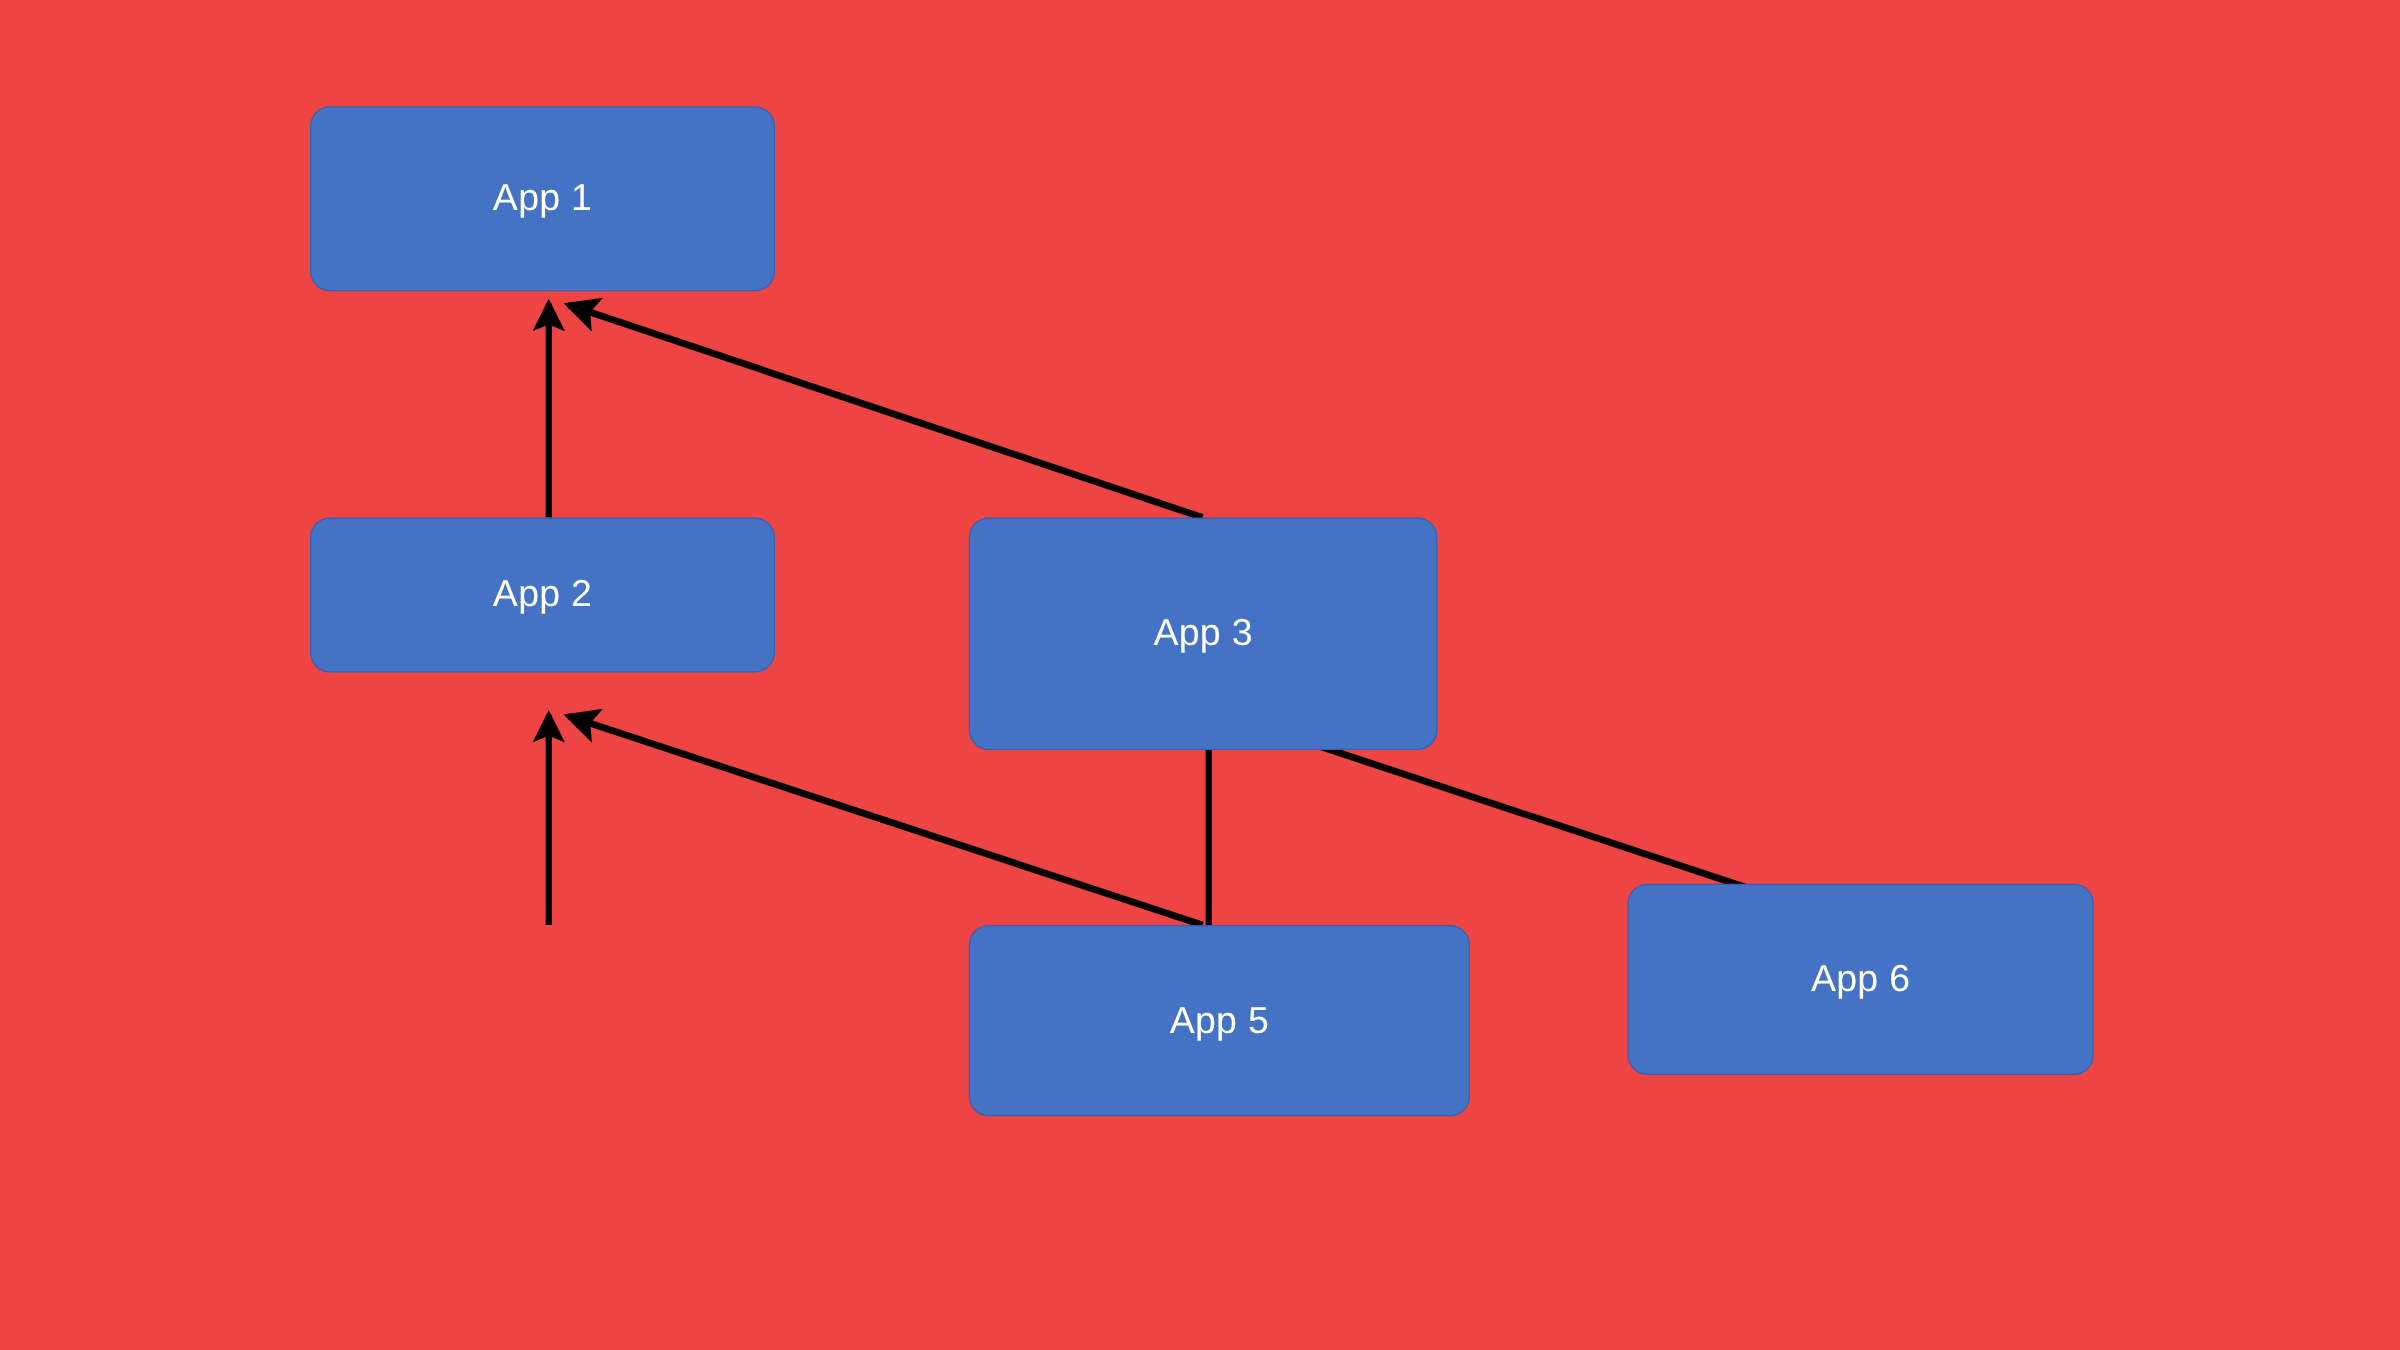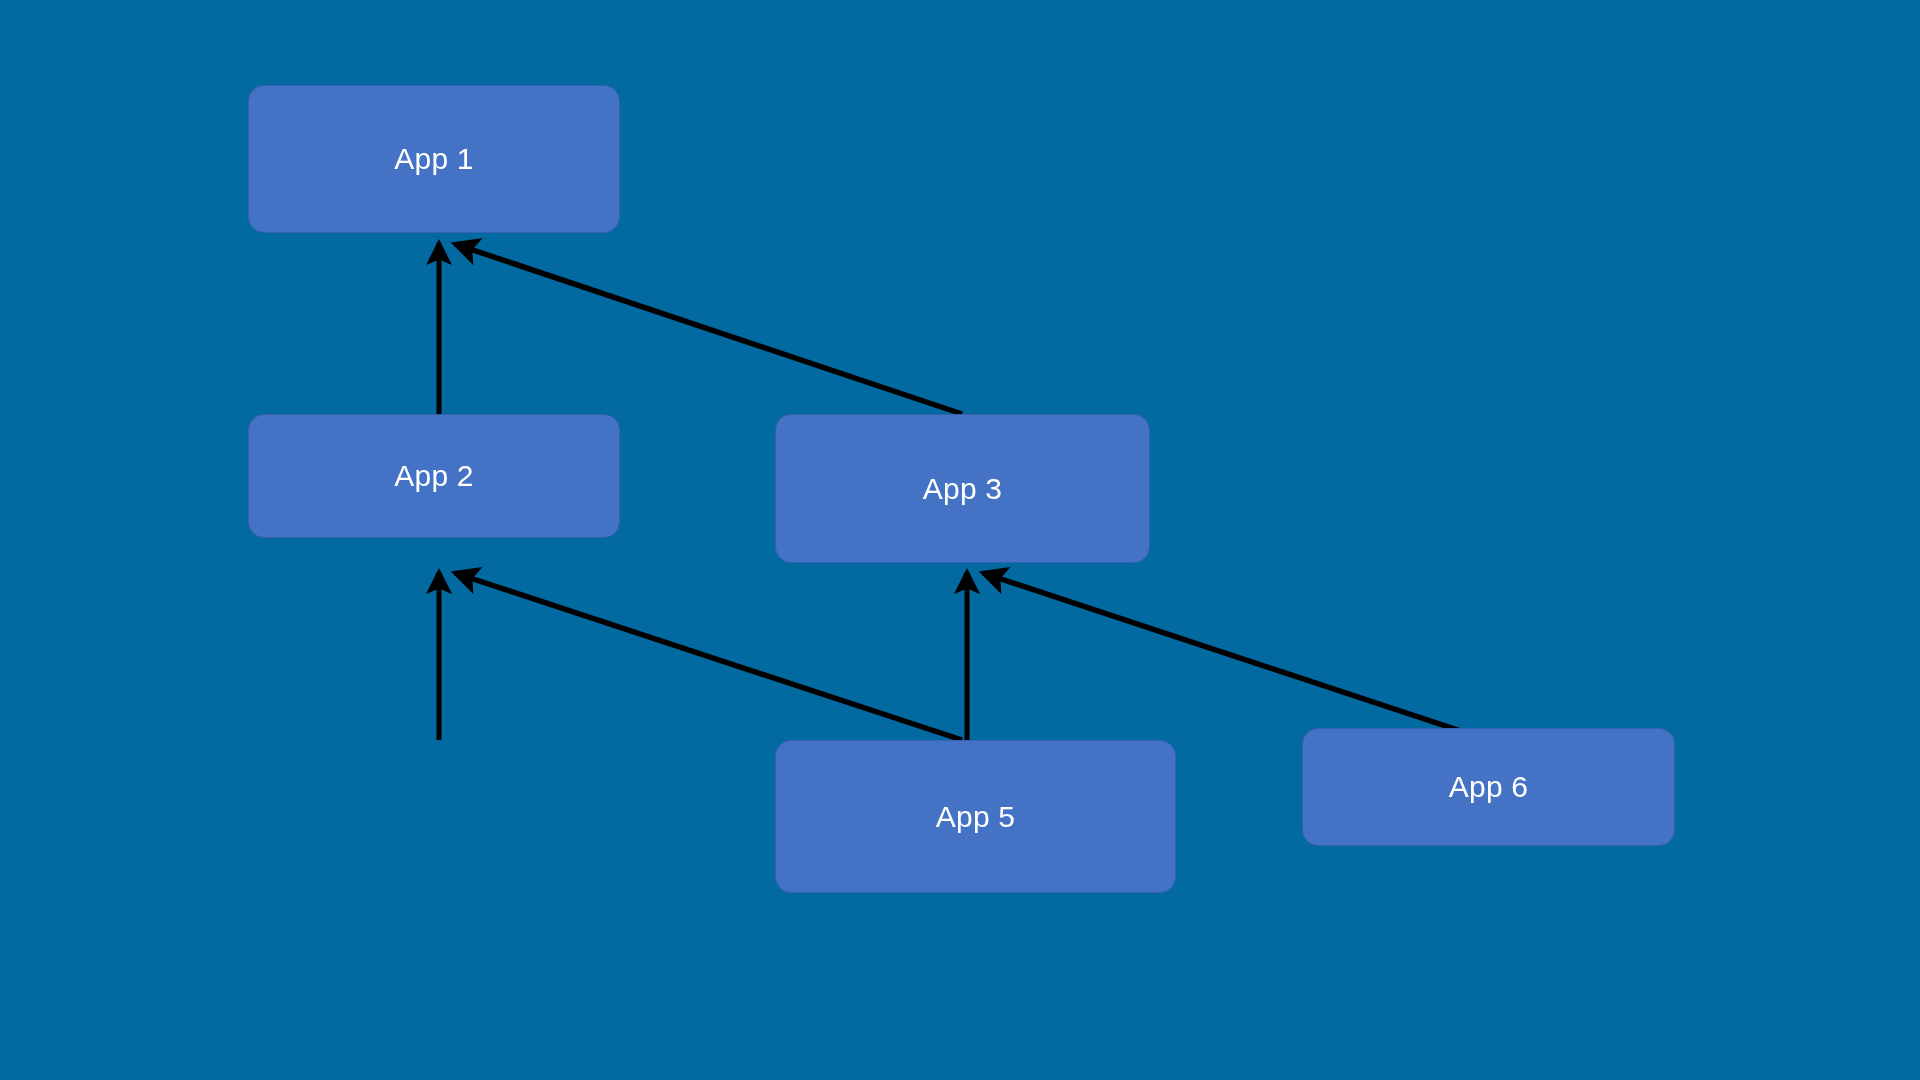--- a/index.html
+++ b/index.html
@@ -11,21 +11,21 @@
   body {
     width: 1920px;
     height: 1080px;
     font-family: "Liberation Sans", "DejaVu Sans", sans-serif;
     overflow: hidden;
   }
   #canvas {
     position: relative;
     width: 1920px;
     height: 1080px;
-    background: #0369a1;
+    background: #ef4444;
   }
   #edge-layer {
     position: absolute;
     left: 0;
     top: 0;
     width: 1920px;
     height: 1080px;
     pointer-events: none;
     z-index: 1;
   }
@@ -77,26 +77,26 @@
   </svg>
 
   <div class="node" style="left:248px; top:85px; width:372px; height:148px;">
     <span class="node-label">App 1</span>
   </div>
 
   <div class="node" style="left:248px; top:414px; width:372px; height:124px;">
     <span class="node-label">App 2</span>
   </div>
 
-  <div class="node" style="left:775px; top:414px; width:375px; height:149px;">
+  <div class="node" style="left:775px; top:414px; width:375px; height:186px;">
     <span class="node-label">App 3</span>
   </div>
 
 
   <div class="node" style="left:775px; top:740px; width:401px; height:153px;">
     <span class="node-label">App 5</span>
   </div>
 
-  <div class="node" style="left:1302px; top:728px; width:373px; height:118px;">
+  <div class="node" style="left:1302px; top:707px; width:373px; height:153px;">
     <span class="node-label">App 6</span>
   </div>
 
 </div>
 
 </body></html>

